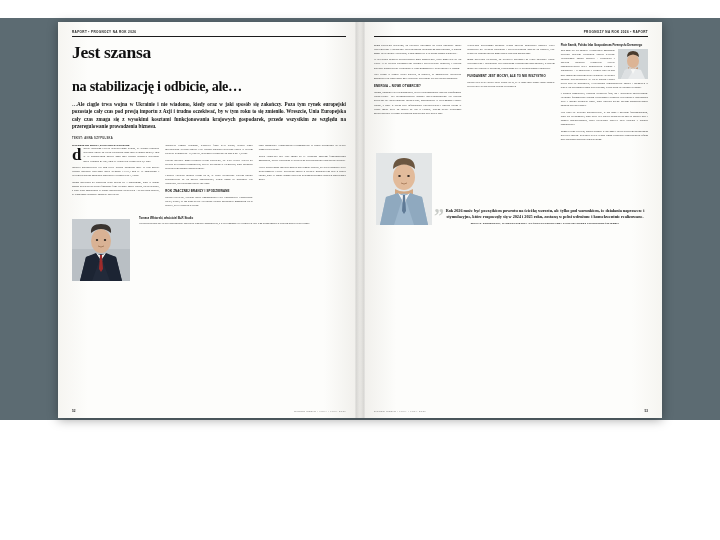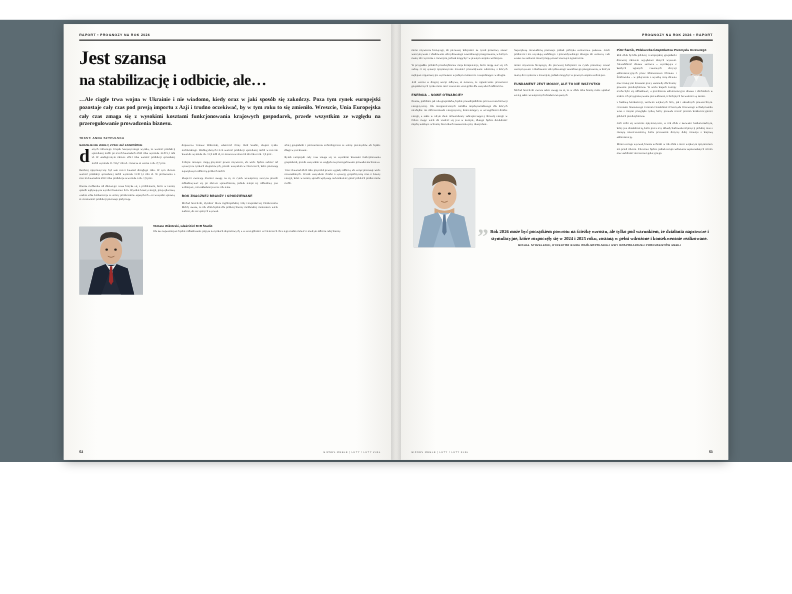--- a/index.html
+++ b/index.html
@@ -56,21 +56,21 @@
   }
   .runhead.r{text-align:right;}
   .rule{height:.6px;background:#1c1c1c;margin-bottom:7px;}
   
   .headline{
     font-family:"Liberation Serif", serif;
     font-weight:700;color:#111;
     font-size:17.5px;line-height:1.02;
     letter-spacing:-.3px;margin:1px 0 0 0;
   }
-  .headline .l2{font-size:14.2px;display:block;margin-top:5px;}
+  .headline .l2{font-size:14.2px;display:block;margin-top:18px;}
   .lede{
     font-family:"Liberation Serif", serif;
     font-weight:700;color:#141414;
     font-size:5.1px;line-height:1.44;
     margin-top:7px;text-align:justify;
   }
   .byline{
     font-family:"Liberation Sans", sans-serif;
     font-size:2.7px;font-weight:700;letter-spacing:.3px;
     color:#333;text-transform:uppercase;margin-top:7px;

